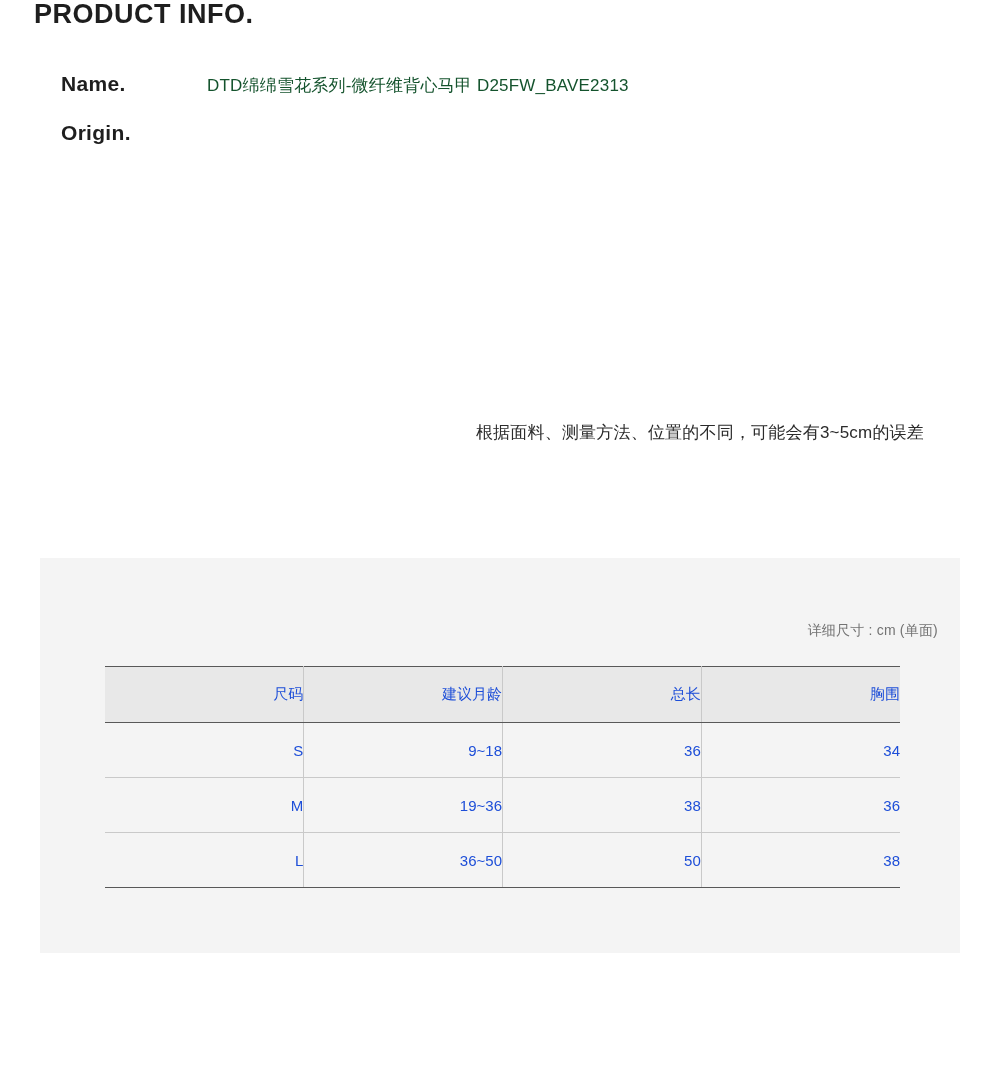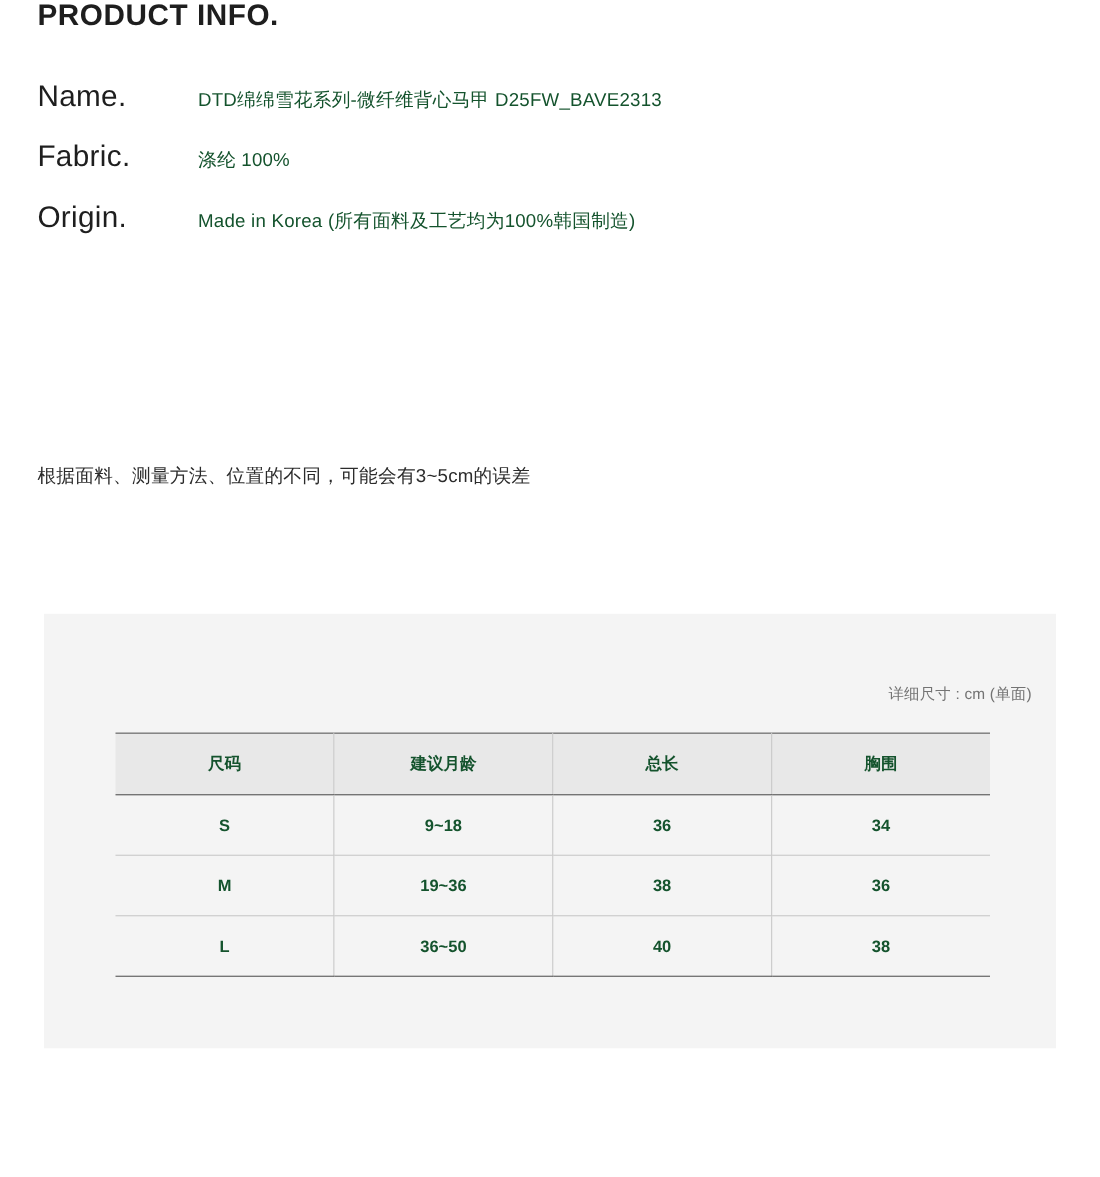--- a/index.html
+++ b/index.html
@@ -48,44 +48,46 @@
     width: 900px;
   }
   .info-row {
     display: flex;
     align-items: baseline;
     margin-bottom: 24px;
   }
   .info-label {
     width: 146px;
     flex: 0 0 146px;
-    font-size: 27px;
-    font-weight: normal;
+    font-size: 21px;
+    font-weight: bold;
     color: #1e1e1e;
     letter-spacing: 0.3px;
+    margin-left: 27px;
   }
   .info-value {
     font-size: 17px;
     color: #14532d;
     letter-spacing: 0.2px;
     line-height: 1.3;
   }
 
   
   #size-guide-title {
     position: absolute;
     left: 34px;
     top: 338px;
   }
 
   .notes {
     position: absolute;
-    left: 34px;
+    left: 24px;
     top: 416px;
     width: 900px;
+    text-align: right;
   }
   .note-line {
     font-size: 17px;
     color: #2b2b2b;
     line-height: 2.05;
     letter-spacing: 0.2px;
   }
 
   
   .table-panel {
@@ -109,24 +111,24 @@
   table.size-table {
     position: absolute;
     left: 65px;
     top: 108px;
     width: 795px;
     border-collapse: collapse;
     table-layout: fixed;
   }
   table.size-table th,
   table.size-table td {
-    text-align: center;
-    font-weight: bold;
+    text-align: right;
+    font-weight: normal;
     font-size: 15px;
-    color: #14532d;
+    color: #1d4ed8;
     border-left: 1px solid #c9c9c9;
     border-right: 1px solid #c9c9c9;
     padding: 0;
   }
   table.size-table thead th {
     background: #e8e8e8;
     height: 55px;
     border-top: 1px solid #585858;
     border-bottom: 1px solid #585858;
   }
@@ -157,26 +159,21 @@
 <div class="page">
 
   <h1 class="section-title" id="product-info-title">PRODUCT INFO.</h1>
 
   <div class="info-rows">
     <div class="info-row">
       <div class="info-label">Name.</div>
       <div class="info-value">DTD绵绵雪花系列-微纤维背心马甲 D25FW_BAVE2313</div>
     </div>
     <div class="info-row">
-      <div class="info-label">Fabric.</div>
-      <div class="info-value">涤纶 100%</div>
-    </div>
-    <div class="info-row">
       <div class="info-label">Origin.</div>
-      <div class="info-value">Made in Korea (所有面料及工艺均为100%韩国制造)</div>
     </div>
   </div>
 
 
   <div class="notes">
     <div class="note-line">根据面料、测量方法、位置的不同，可能会有3~5cm的误差</div>
   </div>
 
   <div class="table-panel">
     <div class="table-caption">详细尺寸 : cm (单面)</div>
@@ -199,20 +196,20 @@
         </tr>
         <tr>
           <td>M</td>
           <td>19~36</td>
           <td>38</td>
           <td>36</td>
         </tr>
         <tr>
           <td>L</td>
           <td>36~50</td>
-          <td>40</td>
+          <td>50</td>
           <td>38</td>
         </tr>
       </tbody>
     </table>
   </div>
 
 </div>
 
 </body></html>

